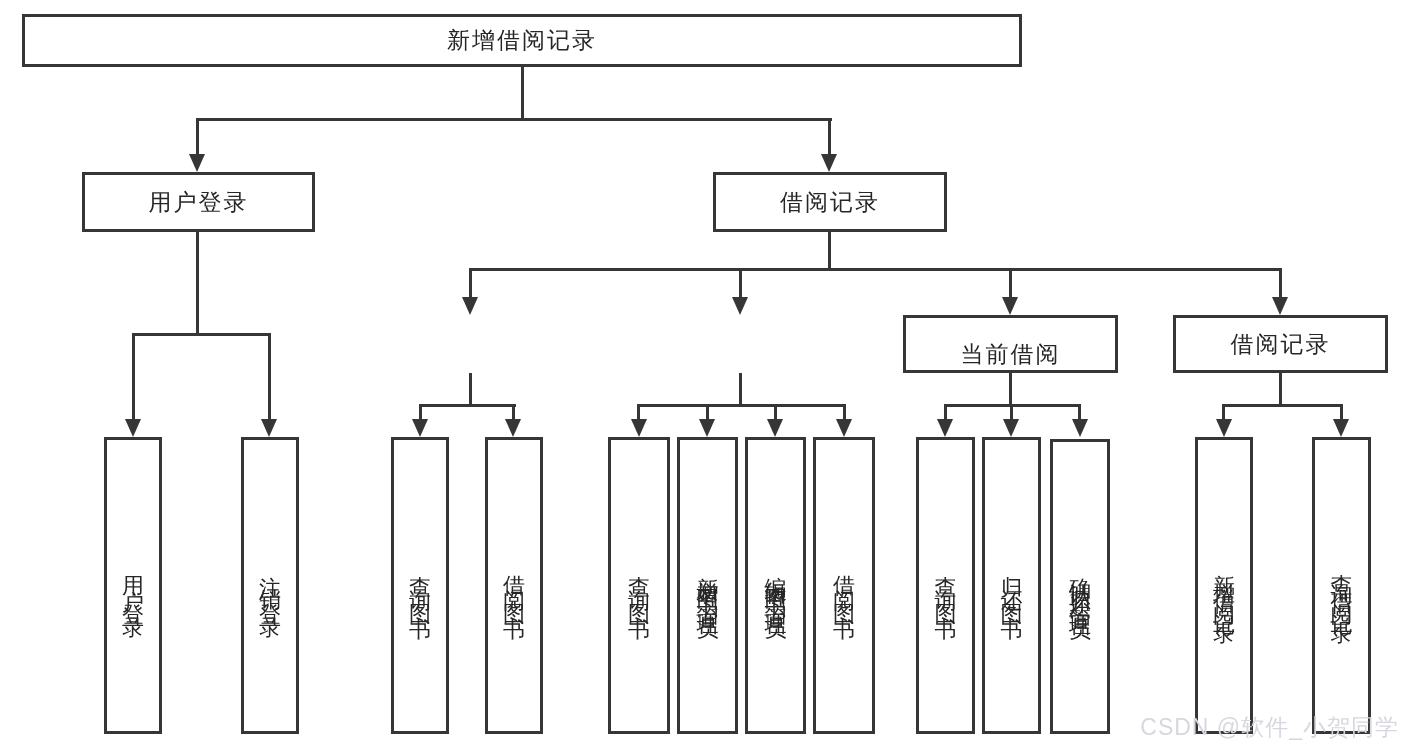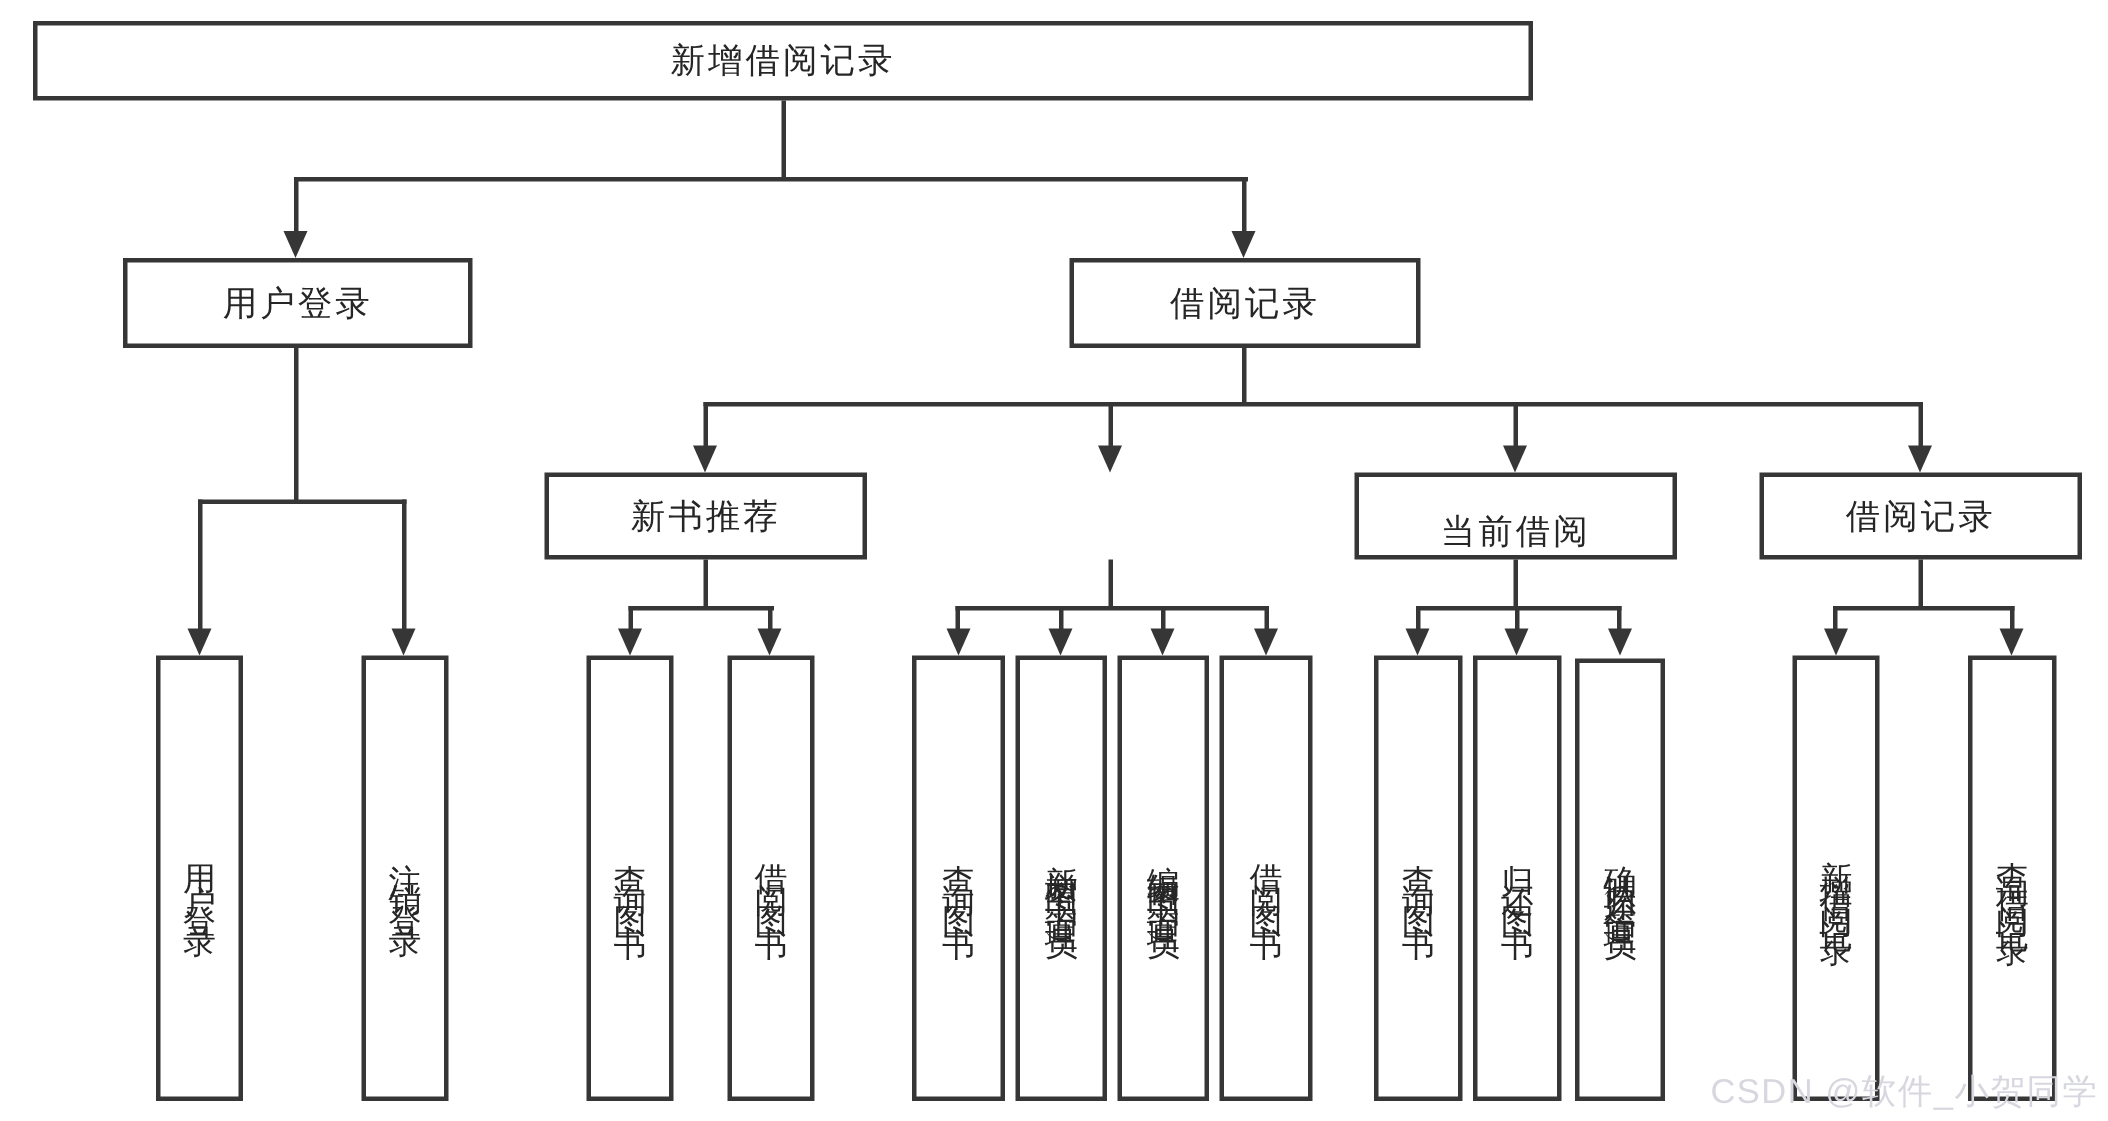--- a/index.html
+++ b/index.html
@@ -92,23 +92,20 @@
   <div class="h" style="left:469px;top:268px;width:813px;"></div>
   <div class="v" style="left:469px;top:268px;height:30px;"></div>
   <div class="v" style="left:739px;top:268px;height:30px;"></div>
   <div class="v" style="left:1009px;top:268px;height:30px;"></div>
   <div class="v" style="left:1279px;top:268px;height:30px;"></div>
   <div class="arw" style="left:462px;top:297px;"></div>
   <div class="arw" style="left:732px;top:297px;"></div>
   <div class="arw" style="left:1002px;top:297px;"></div>
   <div class="arw" style="left:1272px;top:297px;"></div>
 
-  <div class="box" style="left:363px;top:315px;width:215px;height:58px;">
-    <span>新书推荐</span>
-  </div>
   <div class="box" style="left:903px;top:315px;width:215px;height:58px;align-items:flex-end;">
     <span>当前借阅</span>
   </div>
   <div class="box" style="left:1173px;top:315px;width:215px;height:58px;">
     <span>借阅记录</span>
   </div>
 
   <div class="v" style="left:469px;top:373px;height:33px;"></div>
   <div class="h" style="left:419px;top:404px;width:97px;"></div>
   <div class="v" style="left:419px;top:404px;height:17px;"></div>

